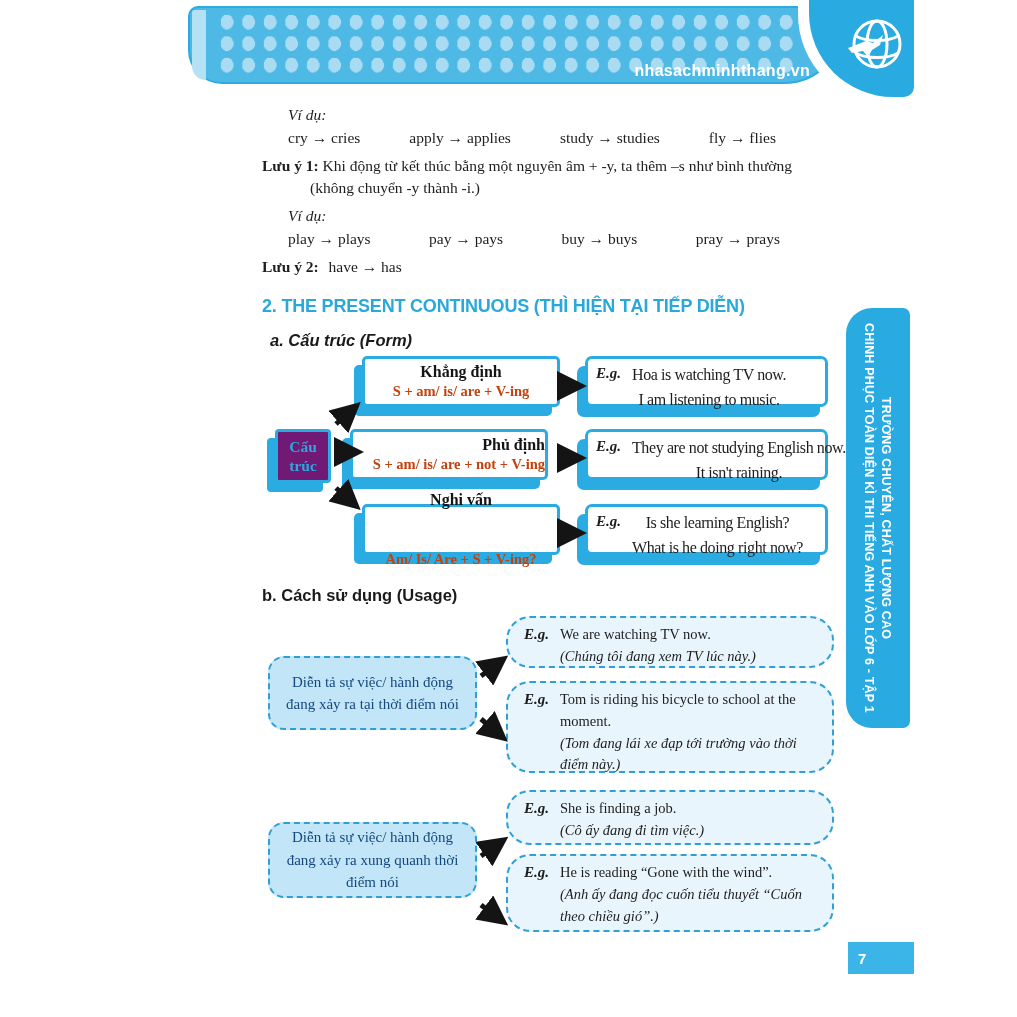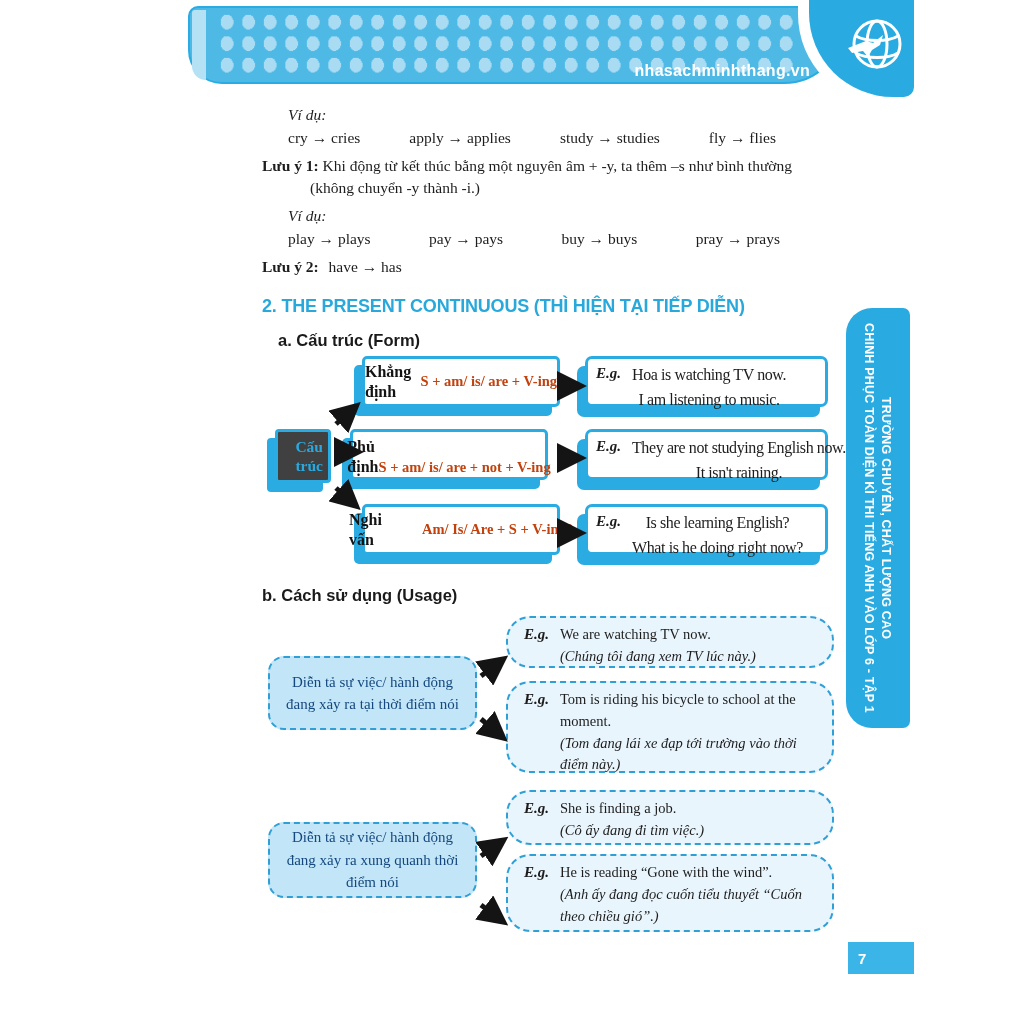--- a/index.html
+++ b/index.html
@@ -44,29 +44,29 @@
   .note-cont { margin-left:48px; }
   .h-blue {
     position:absolute; font:bold 18px "Liberation Sans", sans-serif;
     color:#29A8DC; letter-spacing:-0.2px;
   }
   .h-black { position:absolute; font:bold 16.5px "Liberation Sans", sans-serif; color:#1a1a1a; }
   
   .fbox {
     position:absolute; background:#ffffff; border:3.5px solid #2AACE3; border-radius:5px;
     box-shadow:-8px 9px 0 0 #2AACE3;
-    display:flex; flex-direction:row; justify-content:center; align-items:center;
+    display:flex; flex-direction:column; justify-content:center; align-items:center;
   }
   .ftitle { font-weight:bold; font-size:16px; color:#141414; line-height:1.25; }
   .fformula { font-weight:bold; font-size:14.5px; color:#c2410c; white-space:nowrap; line-height:1.3; }
   .rootbox {
     position:absolute; left:235px; top:429px; width:56px; height:54px;
-    background:#404040; border:3.5px solid #2AACE3; border-radius:4px;
+    background:#701a75; border:3.5px solid #2AACE3; border-radius:4px;
     box-shadow:-8px 9px 0 0 #2AACE3;
-    display:flex; align-items:center; justify-content:center; text-align:right;
+    display:flex; align-items:center; justify-content:center; text-align:center;
     font-weight:bold; font-size:15.5px; color:#2AA9DF; line-height:1.25;
   }
   .rootbox span { width:40px; }
   .form-ex {
     position:absolute; left:545px; width:243px; height:51px;
     background:#fff; border:3px solid #2AACE3; border-radius:7px;
     box-shadow:-8px 10px 0 0 #2AACE3;
     display:flex; padding:4px 4px 4px 8px;
   }
   .eg { font-weight:bold; font-style:italic; font-size:15px; flex:0 0 36px; line-height:1.45; }
@@ -144,21 +144,21 @@
     <span>pay → pays</span>
     <span>buy → buys</span>
     <span>pray → prays</span>
   </div>
   <div class="t" style="left:222px; top:256px;">
     <span class="blabel">Lưu ý 2:</span>
     <span style="margin-left:6px;">have → has</span>
   </div>
 
   <div class="h-blue" style="left:222px; top:296px;">2. THE PRESENT CONTINUOUS (THÌ HIỆN TẠI TIẾP DIỄN)</div>
-  <div class="h-black" style="left:238px; top:331px;">a. Cấu trúc (Form)</div>
+  <div class="h-black" style="left:230px; top:331px;font-style:italic;">a. Cấu trúc (Form)</div>
 
   <div class="rootbox">
     <span>Cấu trúc</span>
   </div>
 
   <div class="fbox" style="left:322px; top:356px; width:198px; height:51px;">
     <div class="ftitle">Khẳng định</div>
     <div class="fformula">S + am/ is/ are + V-ing</div>
   </div>
   <div class="fbox" style="left:310px; top:429px; width:198px; height:51px;align-items:flex-end;">

